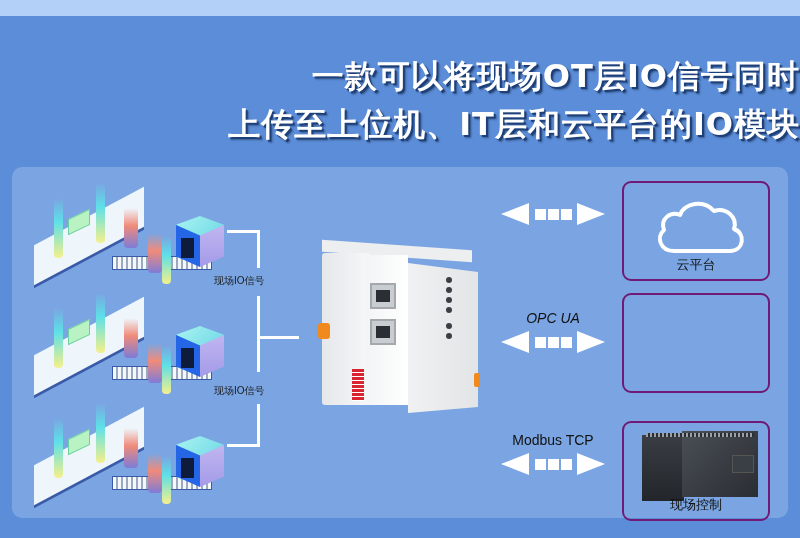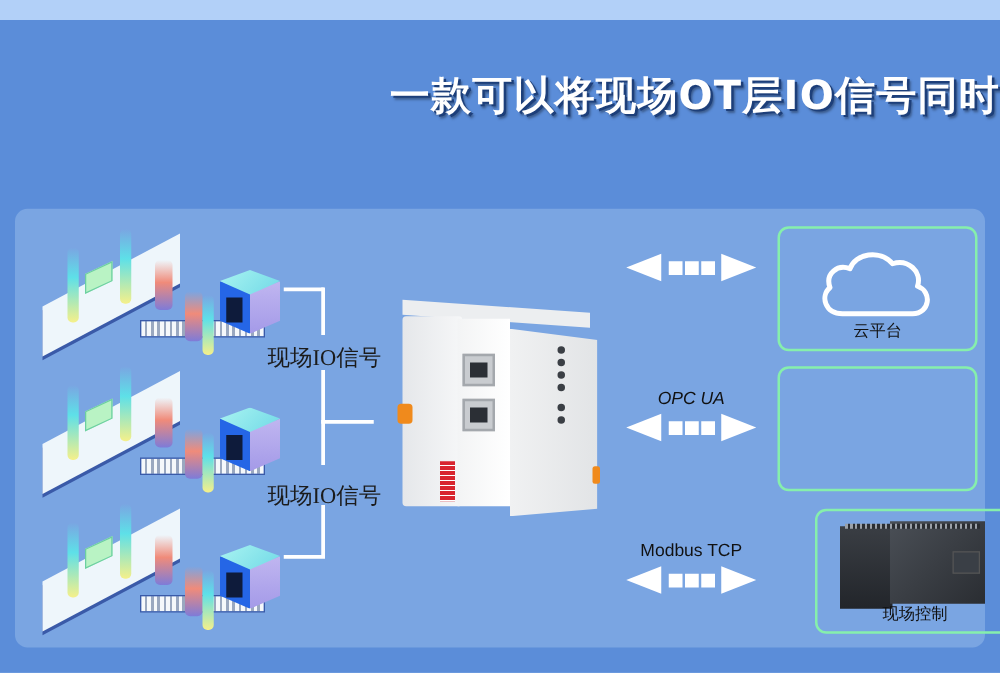--- a/index.html
+++ b/index.html
@@ -16,21 +16,21 @@
   .belt { position: absolute; height: 14px; background: repeating-linear-gradient(90deg, #f5f8fb 0 3px, #9aa8c0 3px 5px); border: 1px solid #3a5aa8; }
   .cube { position: absolute; width: 48px; height: 52px; }
   .cube .top { position: absolute; left: 0; top: 0; width: 48px; height: 22px; background: linear-gradient(135deg, #a9f4f1, #6fd8e6); clip-path: polygon(50% 0, 100% 40%, 50% 100%, 0 40%); }
   .cube .front { position: absolute; left: 0; top: 9px; width: 24px; height: 42px; background: #2566e6; clip-path: polygon(0 0, 100% 25%, 100% 100%, 0 75%); }
   .cube .side { position: absolute; left: 24px; top: 9px; width: 24px; height: 42px; background: linear-gradient(#c0b6f0, #a49ae8); clip-path: polygon(0 25%, 100% 0, 100% 75%, 0 100%); }
   .cube .door { position: absolute; left: 5px; top: 22px; width: 13px; height: 20px; background: #0e1b3b; }
   .screen { position: absolute; width: 22px; height: 16px; background: #b9f3c4; border: 1px solid #6ccfa1; transform: skewY(-25deg); }
 
   
   .line { position: absolute; background: #fff; }
-  .signal-label { position: absolute; font-size: 18px; color: #1b1b1b; font-family: Liberation Serif, serif; }
+  .signal-label { position: absolute; font-size: 10px; color: #1b1b1b; font-family: Liberation Sans, sans-serif; }
 
   
   .device { position: absolute; left: 322px; top: 245px; width: 160px; height: 167px; }
   .dev-main { position: absolute; left: 0; top: 8px; width: 48px; height: 152px; background: linear-gradient(90deg, #e5e7ea, #f6f7f8); border-radius: 3px; }
   .dev-mid { position: absolute; left: 44px; top: 10px; width: 42px; height: 150px; background: linear-gradient(90deg, #f3f4f5, #ffffff); }
   .dev-right { position: absolute; left: 86px; top: 18px; width: 70px; height: 150px; background: linear-gradient(90deg, #f0f1f2, #e2e4e6); clip-path: polygon(0 0, 100% 6%, 100% 96%, 0 100%); }
   .dev-rail { position: absolute; left: 0; top: 0; width: 150px; height: 12px; background: #eceef0; transform: skewY(4deg); }
   .rj45 { position: absolute; left: 48px; width: 26px; height: 26px; background: #c9ccd0; border: 2px solid #a4a8ad; }
   .rj45::after { content: ""; position: absolute; left: 4px; top: 5px; width: 14px; height: 12px; background: #2b2f35; }
   .led { position: absolute; left: 124px; width: 6px; height: 6px; border-radius: 50%; background: #3b3f45; }
@@ -40,38 +40,39 @@
 
   
   .proto { position: absolute; left: 496px; width: 114px; text-align: center; }
   .proto-label { font-size: 14px; color: #111; display: block; line-height: 16px; font-family: "Liberation Sans", sans-serif; }
   .arrow { position: relative; width: 104px; height: 22px; margin: 5px auto 0; }
   .arrow .head-l { position: absolute; left: 0; top: 0; width: 0; height: 0; border-top: 11px solid transparent; border-bottom: 11px solid transparent; border-right: 28px solid #fff; }
   .arrow .head-r { position: absolute; right: 0; top: 0; width: 0; height: 0; border-top: 11px solid transparent; border-bottom: 11px solid transparent; border-left: 28px solid #fff; }
   .arrow .sq { position: absolute; top: 6px; width: 11px; height: 11px; background: #fff; }
 
   
-  .card { position: absolute; left: 622px; width: 160px; height: 100px; border: 2px solid #86efac; border-radius: 9px; }
+  .card { position: absolute; left: 622px; width: 148px; height: 100px; border: 2px solid #701a75; border-radius: 9px; }
   .card-label { position: absolute; left: 0; bottom: 5px; width: 100%; text-align: center; font-size: 13px; color: #111; }
   .cloud { position: absolute; left: 28px; top: 14px; width: 96px; height: 58px; }
   .mes { position: absolute; left: 15px; top: 18px; width: 120px; height: 52px; background: radial-gradient(circle at 50% 55%, #3fa9f0, #0c63b6 70%, #0a4f98); display: flex; align-items: center; justify-content: center; color: #fff; font-weight: bold; font-size: 26px; font-family: "DejaVu Sans", sans-serif; letter-spacing: 1px; text-shadow: 0 0 6px #bfe8ff; }
   .mes::before { content: ""; position: absolute; inset: 0; background: repeating-linear-gradient(90deg, transparent 0 14px, rgba(150,220,255,0.18) 14px 15px); }
   .plc { position: absolute; left: 18px; top: 8px; width: 116px; height: 72px; }
   .plc .body1 { position: absolute; left: 0; top: 4px; width: 42px; height: 66px; background: linear-gradient(#3a3e44, #22252a); }
   .plc .body2 { position: absolute; left: 40px; top: 0; width: 76px; height: 66px; background: linear-gradient(135deg, #4a4f56, #2a2d32); }
   .plc .strip { position: absolute; left: 4px; top: 2px; width: 108px; height: 4px; background: repeating-linear-gradient(90deg, #9aa0a8 0 2px, #2a2d32 2px 4px); }
   .plc .win { position: absolute; left: 90px; top: 24px; width: 22px; height: 18px; background: #3a3f46; border: 1px solid #555; }
 </style>
 </head>
 <body>
 
 <div class="top-strip"></div>
 
 <div class="headline">
   <div>一款可以将现场OT层IO信号同时</div>
+  <div>上传至上位机、IT层和云平台的IO模块</div>
 </div>
 
 <div class="panel"></div>
 
 <div class="scene" style="top:178px;">
   <div class="plat" style="left:10px;top:38px;width:110px;height:40px;"></div>
   <div class="belt" style="left:88px;top:78px;width:100px;"></div>
   <div class="pillar" style="left:30px;top:20px;height:60px;"></div>
   <div class="pillar" style="left:72px;top:5px;height:60px;"></div>
   <div class="pillar red" style="left:100px;top:30px;height:40px;"></div>
@@ -181,21 +182,21 @@
 <div class="card" style="top:181px;">
   <svg class="cloud" viewBox="0 0 96 58">
     <path d="M22 54 C8 54 4 40 12 33 C8 22 18 14 28 18 C32 6 52 2 62 14 C74 10 86 20 82 32 C94 36 92 54 78 54 Z" fill="none" stroke="#fff" stroke-width="4" stroke-linejoin="round"></path>
   </svg>
   <div class="card-label">云平台</div>
 </div>
 
 <div class="card" style="top:293px;">
 </div>
 
-<div class="card" style="top:407px;margin-left:30px;">
+<div class="card" style="top:421px;">
   <div class="plc">
     <div class="body1"></div>
       <div class="body2"></div>
       <div class="strip"></div>
       <div class="win"></div>
   </div>
   <div class="card-label">现场控制</div>
 </div>
 
 </body></html>

